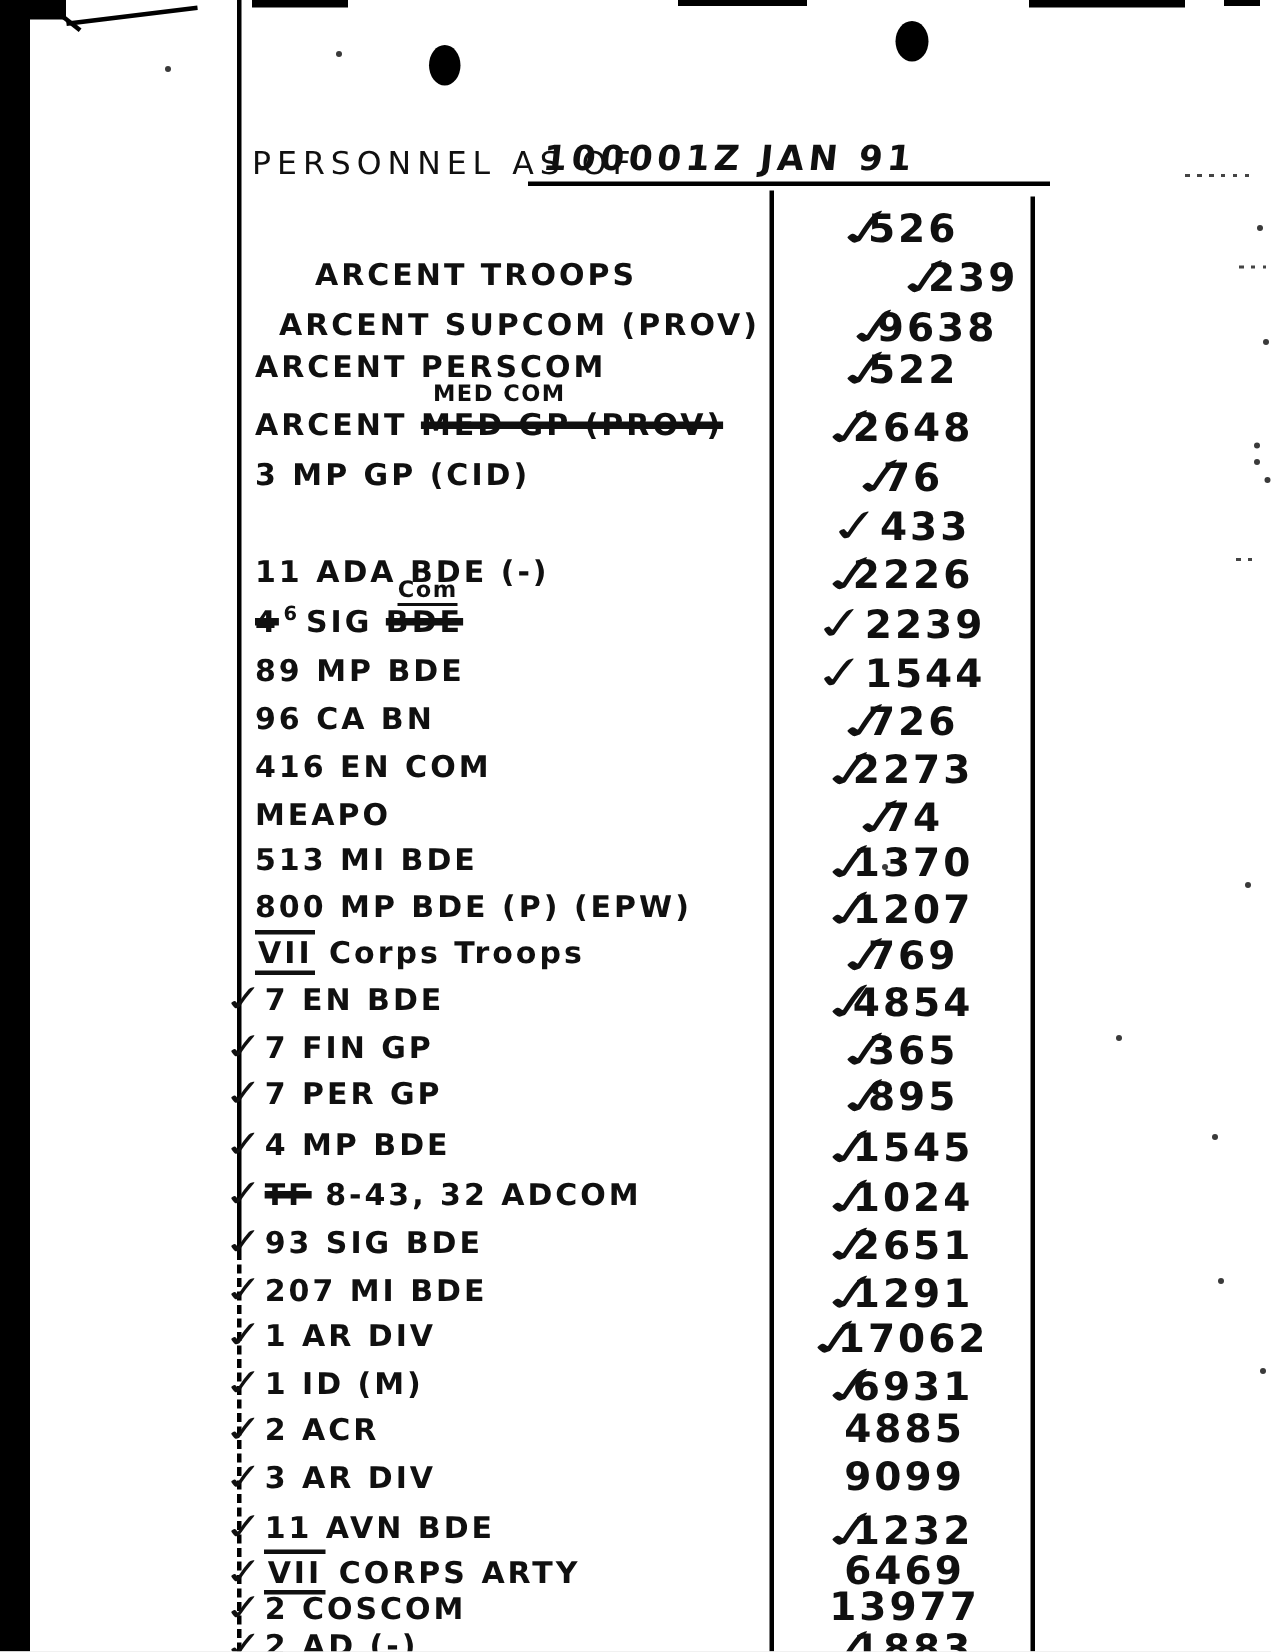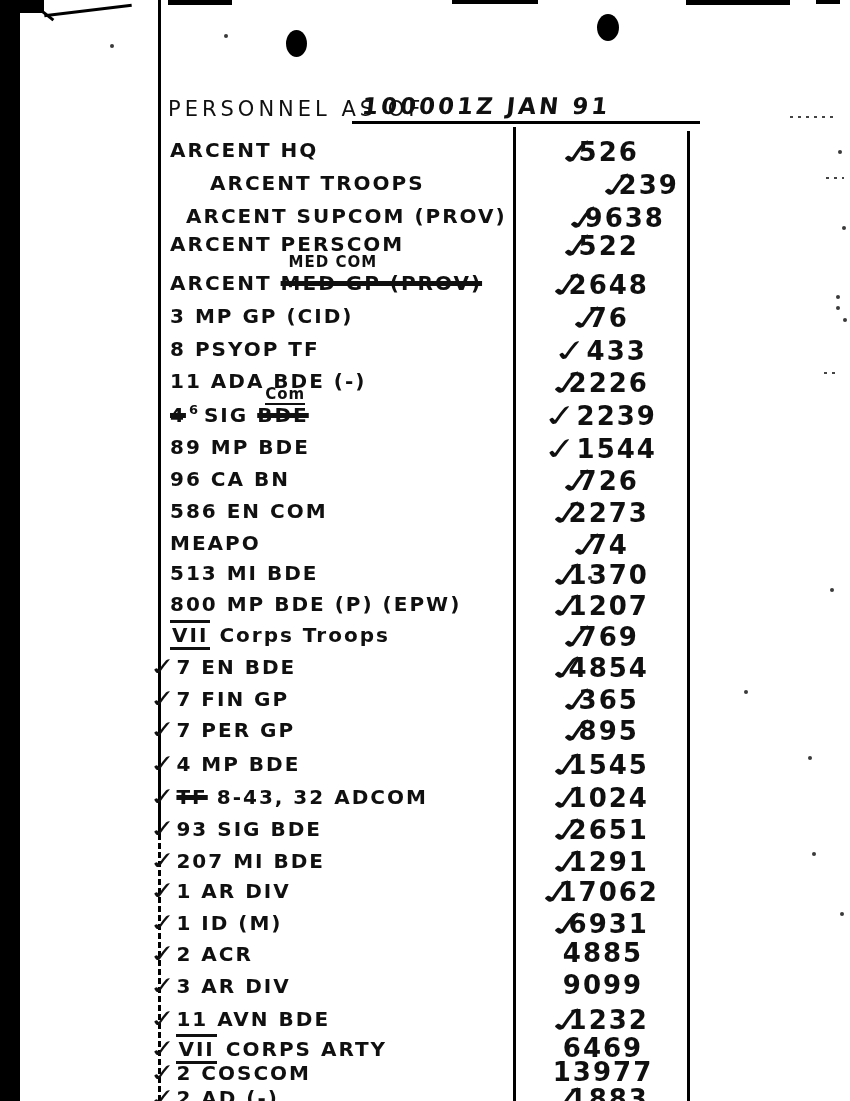--- a/index.html
+++ b/index.html
@@ -64,21 +64,20 @@
   <div class="rule-dashed"></div>
   <div class="colline col-left"></div>
   <div class="colline col-right"></div>
 
   <div class="title">PERSONNEL AS OF</div>
   <div class="date">100001Z JAN 91</div>
   <div class="title-underline"></div>
 
   <div id="rows">
       <div class="row" style="top: 138px;">
-        <div class="lbl"><span class="txt">ARCENT HQ</span></div>
         <div class="val"><span class="check through">✓</span><span class="num">526</span></div>
       </div>
       <div class="row" style="top: 171px; margin-left: 40px;">
         <div class="lbl"><span class="txt">ARCENT TROOPS</span></div>
         <div class="val"><span class="check through">✓</span><span class="num">239</span></div>
       </div>
       <div class="row" style="top: 204px; margin-left: 16px;">
         <div class="lbl"><span class="txt">ARCENT SUPCOM (PROV)</span></div>
         <div class="val"><span class="check through">✓</span><span class="num">9638</span></div>
       </div>
@@ -88,41 +87,40 @@
       </div>
       <div class="row" style="top: 271px;">
         <div class="lbl"><span class="txt">ARCENT</span><span class="strikewrap"><span class="strike">MED GP (PROV)</span><span class="above">MED COM</span></span></div>
         <div class="val"><span class="check through">✓</span><span class="num">2648</span></div>
       </div>
       <div class="row" style="top: 304px;">
         <div class="lbl"><span class="txt">3 MP GP (CID)</span></div>
         <div class="val"><span class="check through">✓</span><span class="num">76</span></div>
       </div>
       <div class="row" style="top: 337px;">
-        <div class="lbl"><span class="txt">8 PSYOP TF</span></div>
         <div class="val"><span class="check">✓</span><span class="num">433</span></div>
       </div>
       <div class="row" style="top: 369px;">
         <div class="lbl"><span class="txt">11 ADA BDE (-)</span></div>
         <div class="val"><span class="check through">✓</span><span class="num">2226</span></div>
       </div>
       <div class="row" style="top: 402px;">
         <div class="lbl"><span class="strike">4</span><span class="sup">6</span><span class="txt">SIG</span><span class="strikewrap"><span class="strike">BDE</span><span class="above underlined">Com</span></span></div>
         <div class="val"><span class="check">✓</span><span class="num">2239</span></div>
       </div>
       <div class="row" style="top: 435px; padding-left: 40px;">
         <div class="lbl"><span class="txt">89 MP BDE</span></div>
         <div class="val"><span class="check">✓</span><span class="num">1544</span></div>
       </div>
       <div class="row" style="top: 467px;">
         <div class="lbl"><span class="txt">96 CA BN</span></div>
         <div class="val"><span class="check through">✓</span><span class="num">726</span></div>
       </div>
       <div class="row" style="top: 499px;">
-        <div class="lbl"><span class="txt">586 EN COM</span></div>
+        <div class="lbl"><span class="txt">416 EN COM</span></div>
         <div class="val"><span class="check through">✓</span><span class="num">2273</span></div>
       </div>
       <div class="row" style="top: 531px;">
         <div class="lbl"><span class="txt">MEAPO</span></div>
         <div class="val"><span class="check through">✓</span><span class="num">74</span></div>
       </div>
       <div class="row" style="top: 561px;">
         <div class="lbl"><span class="txt">513 MI BDE</span></div>
         <div class="val"><span class="check through">✓</span><span class="num">1370</span></div>
       </div>

